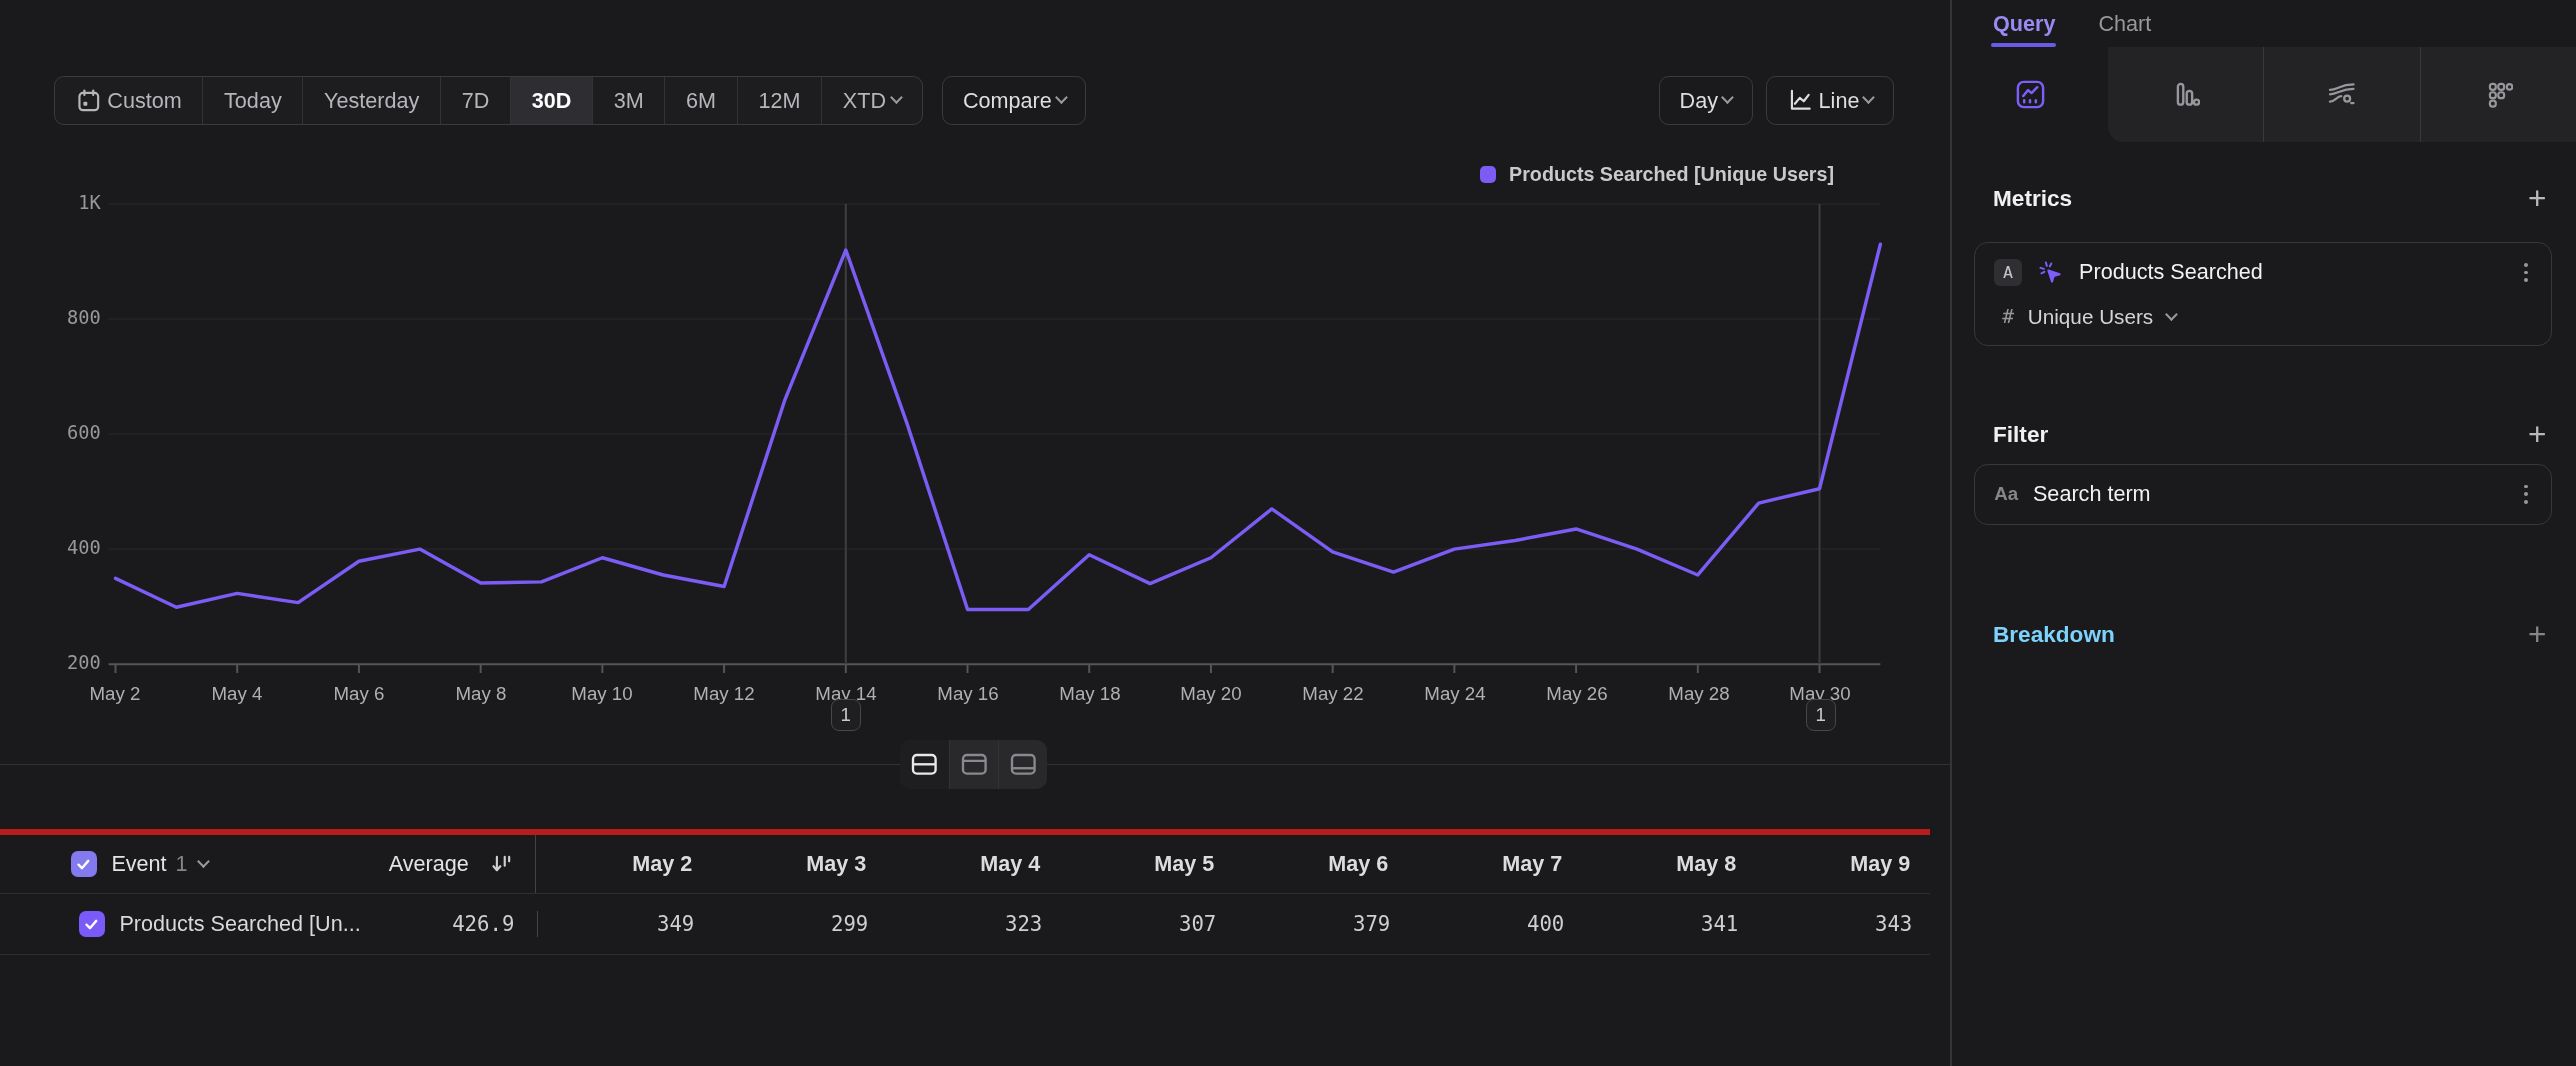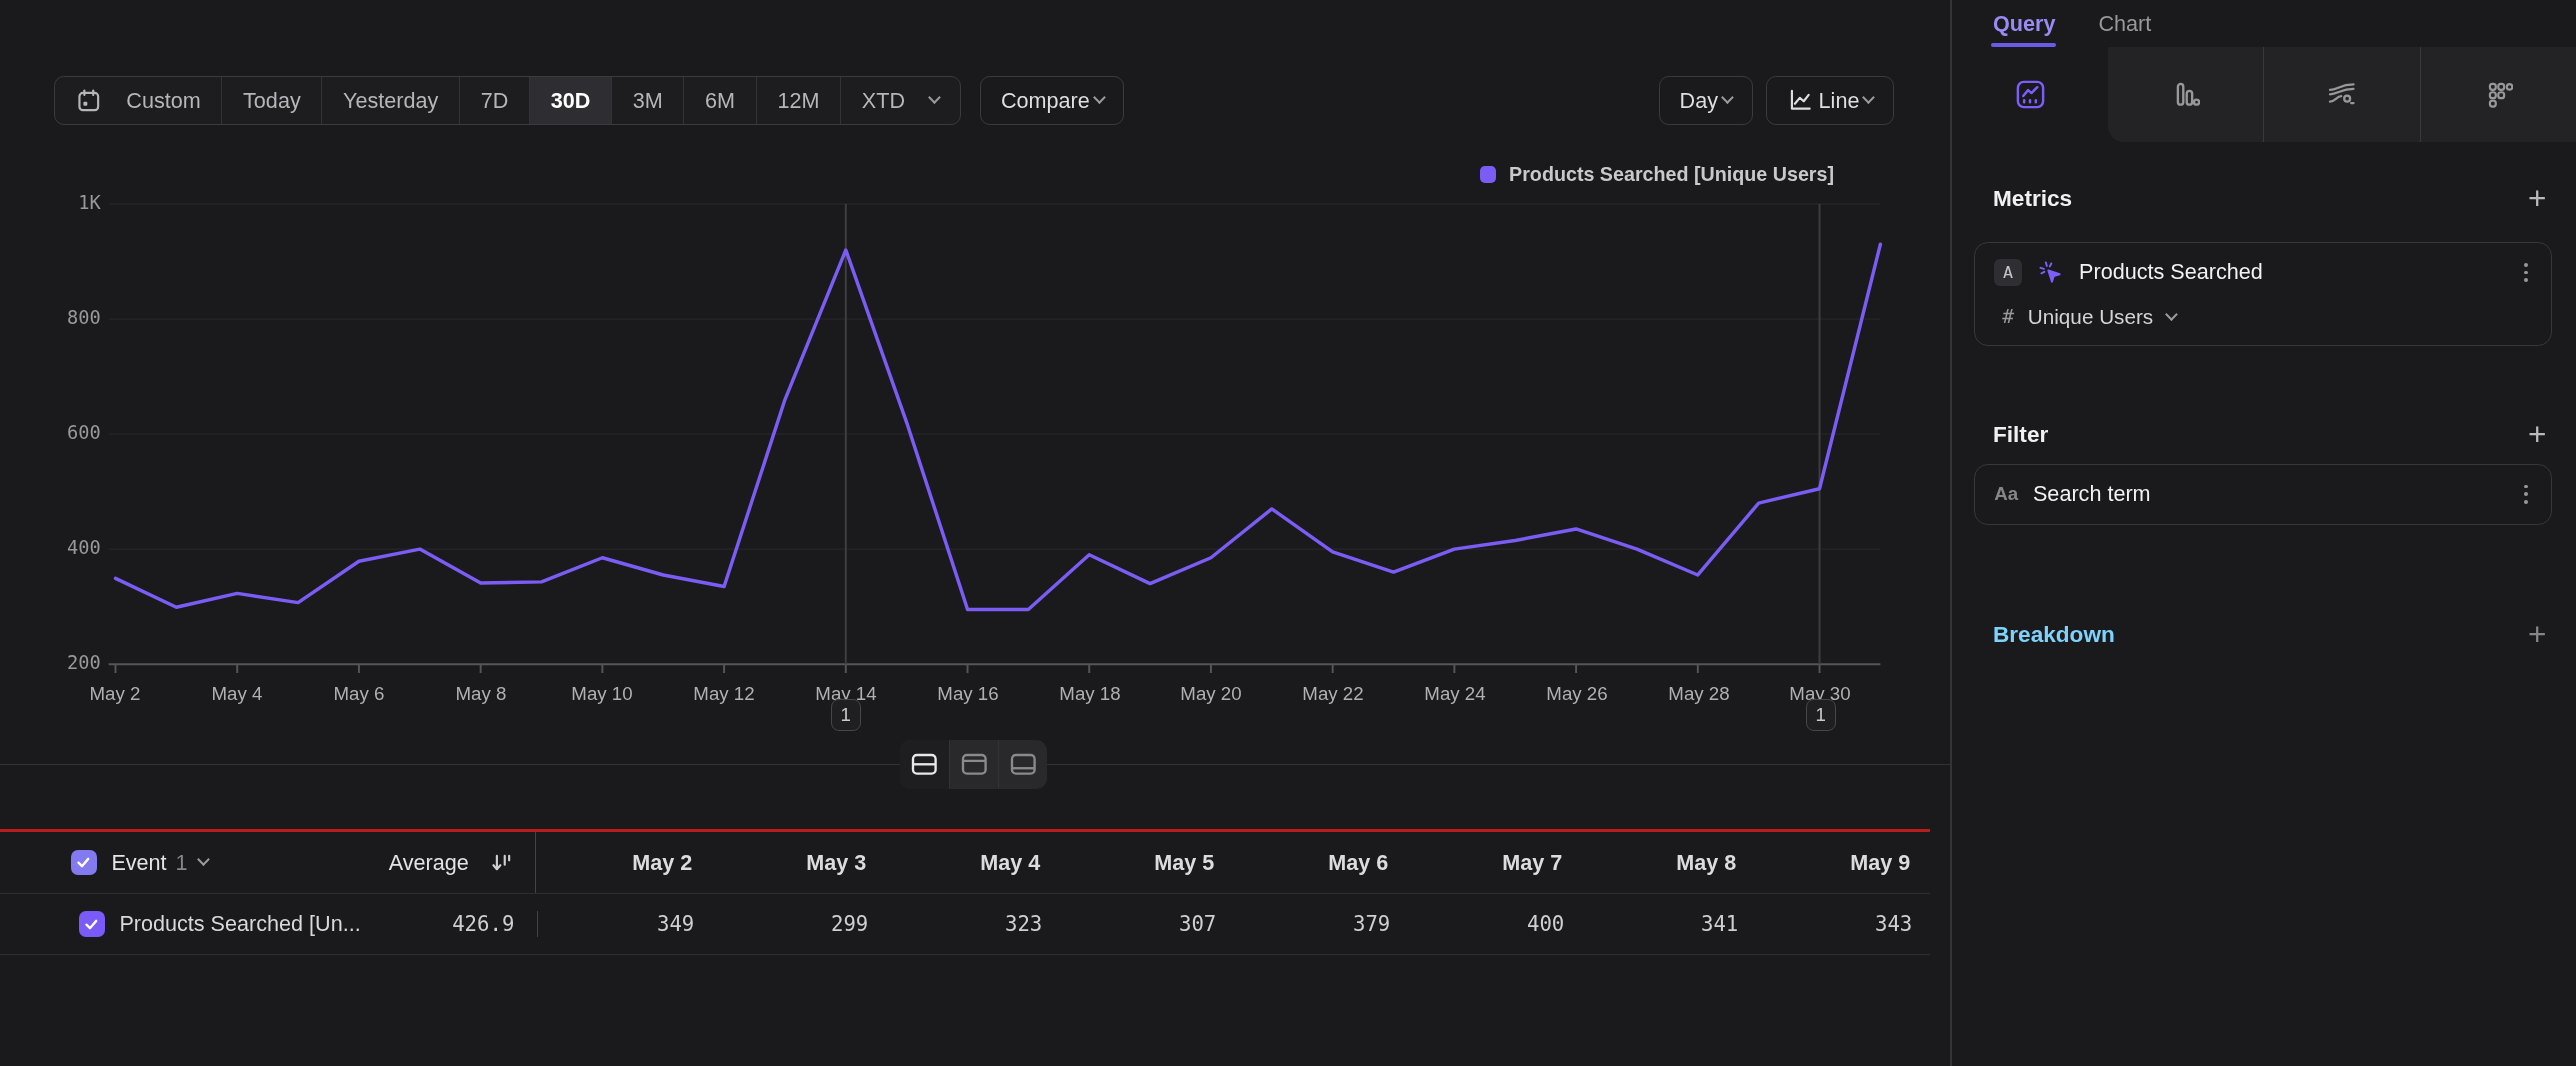--- a/index.html
+++ b/index.html
@@ -5,21 +5,21 @@
   * { margin:0; padding:0; box-sizing:border-box; }
   html,body { width:2576px; height:1067px; background:#1a1a1c; overflow:hidden;
     font-family:"Liberation Sans", sans-serif; color:#ececee; }
   .mono { font-family:"DejaVu Sans Mono", monospace; }
 
   
   .toolbar { position:absolute; left:54px; top:76px; width:1840px; height:49px;
     display:flex; align-items:center; }
   .seg-group { display:flex; height:49px; border:1px solid #3b3b3f; border-radius:9.8px;
     overflow:hidden; background:#1d1d20; }
-  .seg-item { display:flex; align-items:center; gap:25px; padding:0 20.7px; font-size:21.6px;
+  .seg-item { display:flex; align-items:center; gap:6px; padding:0 20.7px; font-size:21.6px;
     color:#b6b6ba; cursor:pointer; white-space:nowrap; }
   .seg-item + .seg-item { border-left:1px solid #333337; }
   .seg-item.sel { background:#2e2e32; color:#ffffff; font-weight:600; }
   .btn { display:flex; align-items:center; gap:5px; height:49px; padding:0 19.7px;
     border:1px solid #3b3b3f; border-radius:9.8px; font-size:21.6px; color:#dedee1;
     cursor:pointer; white-space:nowrap; }
   .btn.compare { margin-left:19.7px; }
   .btn.day { margin-left:auto; }
   .btn.line { margin-left:13.8px; }
   .chev { display:inline-block; width:8.9px; height:8.9px; border-right:2px solid currentColor;
@@ -41,21 +41,21 @@
   .chart-divider { position:absolute; left:0; top:764px; width:1950px; height:1px; background:#323236; }
   .toggle-group { position:absolute; left:900px; top:740px; display:flex; background:#29292c;
     border-radius:10.8px; overflow:hidden; height:49px; }
   .toggle-btn { width:49px; display:flex; align-items:center; justify-content:center;
     color:#8a8a8e; cursor:pointer; }
   .toggle-btn + .toggle-btn { border-left:1px solid #333337; }
   .toggle-btn.sel { background:#1e1e21; color:#e8e8ea; }
 
   
   .table { position:absolute; left:0; top:829px; width:1930px; }
-  .t-head { height:65px; display:flex; align-items:stretch; border-top:3px solid #b91c1c;
+  .t-head { height:65px; display:flex; align-items:stretch; border-top:6px solid #b91c1c;
     border-bottom:1px solid #2e2e31; }
   .t-row { height:61px; display:flex; align-items:center; border-bottom:1px solid #2e2e31;padding-left:8px; }
   .t-left { width:536px; display:flex; align-items:center; padding-left:71px; padding-right:22.6px;
     border-right:1px solid #434347; }
   .cols { display:flex; align-items:center; }
   .col { width:174px; text-align:right; padding-right:17.7px; }
   .t-head .col { font-size:21.6px; font-weight:600; color:#dcdcdf; }
   .t-row .col { font-size:20.7px; color:#cfcfd2; font-family:"DejaVu Sans Mono", monospace; }
   .cbx { width:25.6px; height:25.6px; border-radius:6.9px; display:flex; align-items:center;
     justify-content:center; flex:none; cursor:pointer; }

